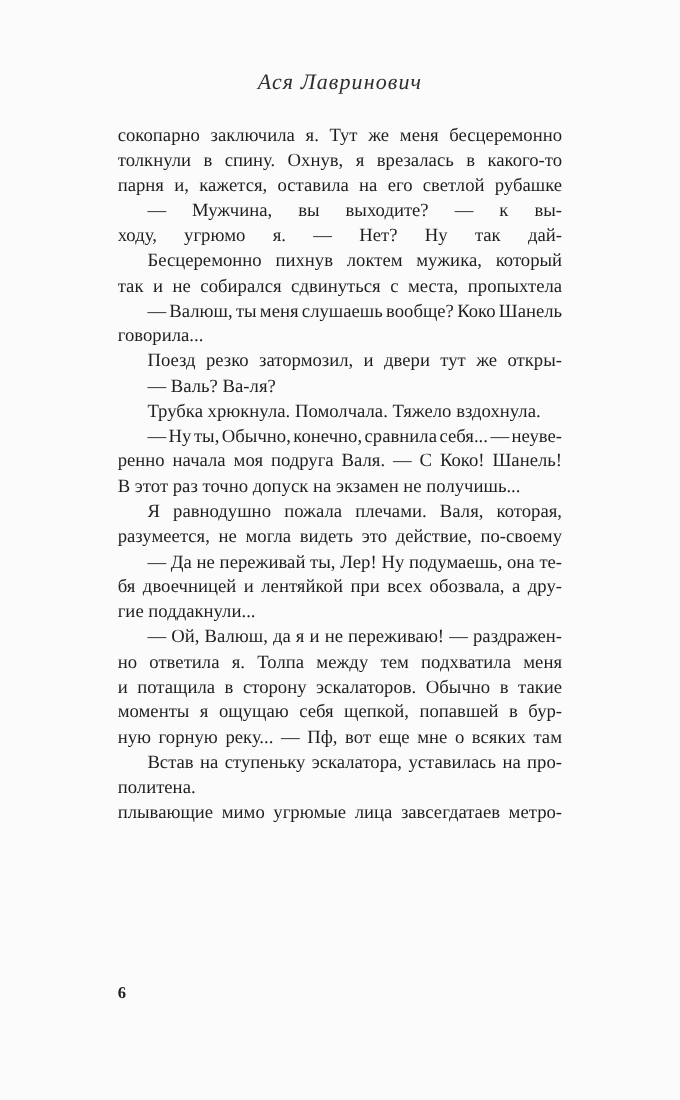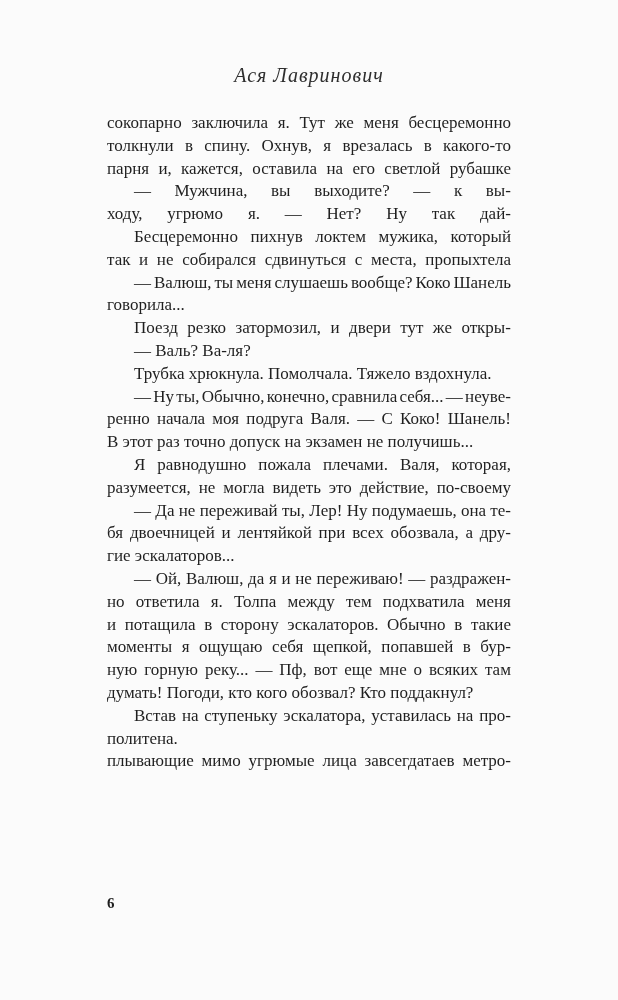--- a/index.html
+++ b/index.html
@@ -214,21 +214,21 @@
         <span>бя</span>
         <span>двоечницей</span>
         <span>и</span>
         <span>лентяйкой</span>
         <span>при</span>
         <span>всех</span>
         <span>обозвала,</span>
         <span>а</span>
         <span>дру-</span>
       </div>
-    <div class="line">гие эскалаторов...</div>
+    <div class="line">гие поддакнули...</div>
     <div class="line j ind">
         <span>—</span>
         <span>Ой,</span>
         <span>Валюш,</span>
         <span>да</span>
         <span>я</span>
         <span>и</span>
         <span>не</span>
         <span>переживаю!</span>
         <span>—</span>
@@ -270,21 +270,20 @@
         <span>реку...</span>
         <span>—</span>
         <span>Пф,</span>
         <span>вот</span>
         <span>еще</span>
         <span>мне</span>
         <span>о</span>
         <span>всяких</span>
         <span>там</span>
       </div>
-    <div class="line">думать! Погоди, кто кого обозвал? Кто поддакнул?</div>
     <div class="line j ind">
         <span>Встав</span>
         <span>на</span>
         <span>ступеньку</span>
         <span>эскалатора,</span>
         <span>уставилась</span>
         <span>на</span>
         <span>про-</span>
       </div>
     <div class="line">политена.</div>

